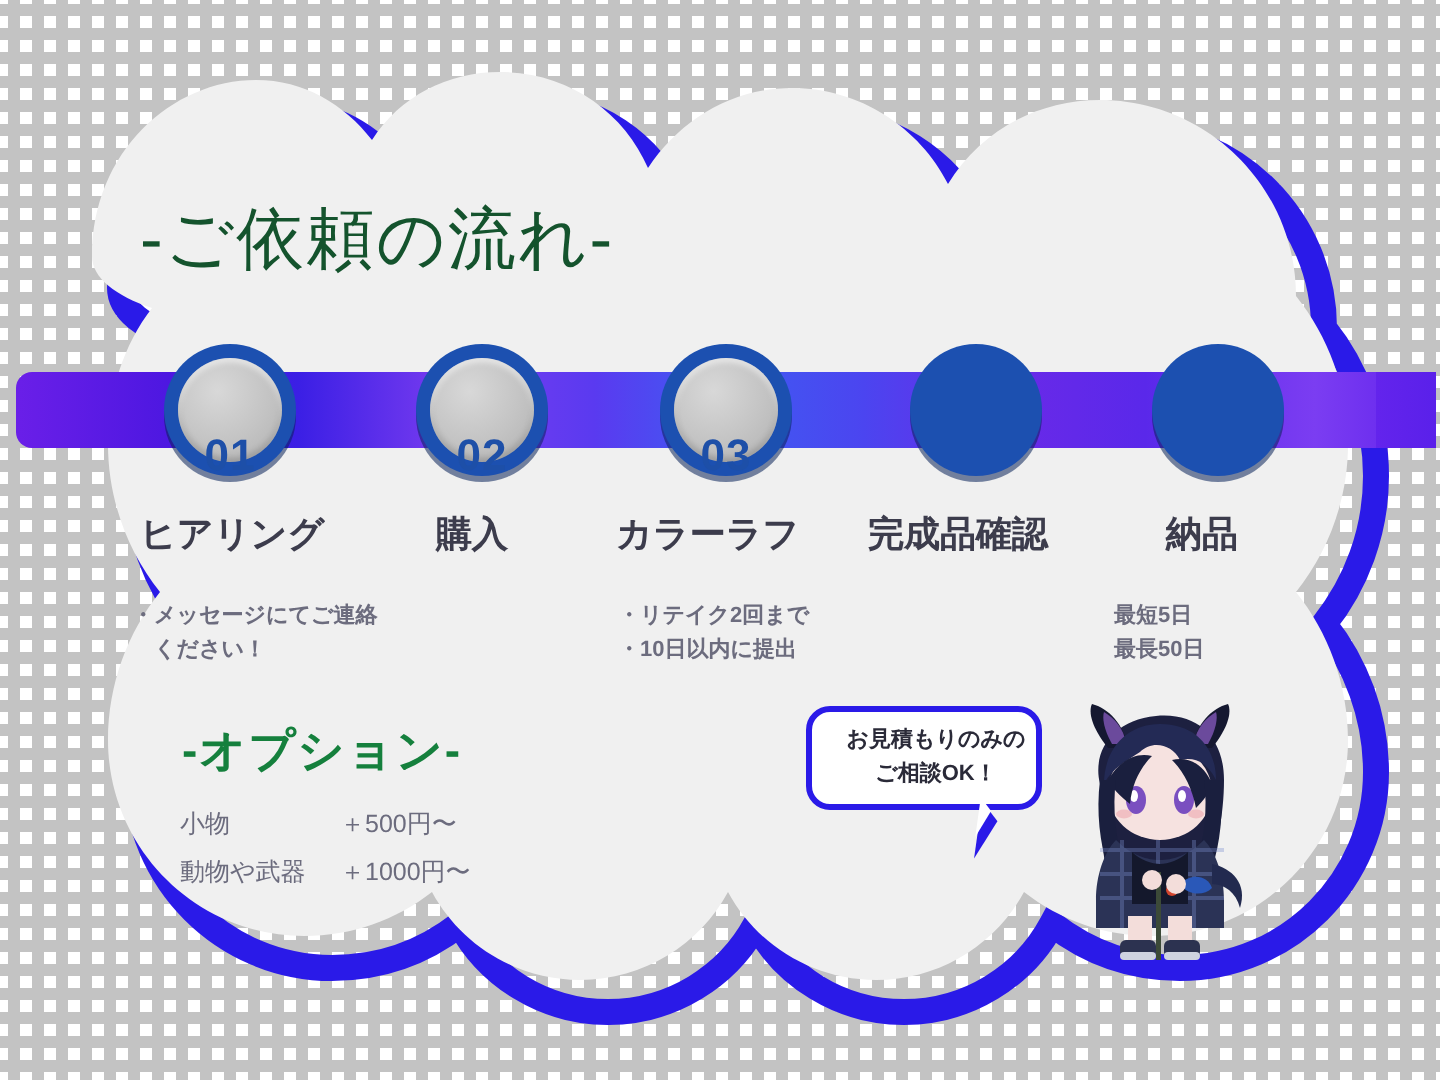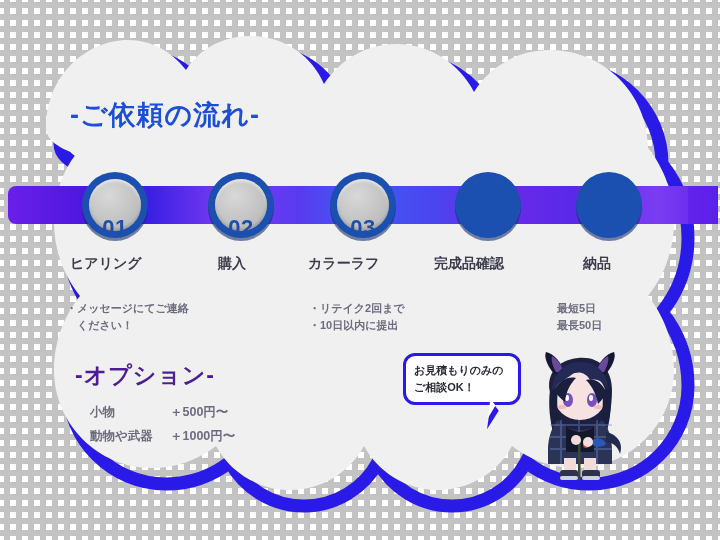--- a/index.html
+++ b/index.html
@@ -26,21 +26,21 @@
 
   
   .blob-wrap{position:absolute;left:0;top:0;width:720px;height:540px;}
   .blob-svg{position:absolute;left:0;top:0;}
 
   
   .content{position:absolute;left:0;top:0;width:720px;height:540px;}
 
   .title{
     position:absolute;left:70px;top:97px;
-    font-size:27px;font-weight:bold;color:#1d4ed8;
+    font-size:34px;font-weight:normal;color:#14532d;
     letter-spacing:1px;
   }
 
   
   .bar{
     position:absolute;left:8px;top:186px;width:706px;height:38px;
     border-radius:8px;
     background:linear-gradient(90deg,
        #6a1fe8 0%, #4a16e0 12%, #3b1fe5 20%,
        #7a3df0 31%, #5a3af0 41%, #3f5cf2 50%,
@@ -65,50 +65,50 @@
     box-shadow:inset 0 -2px 3px rgba(0,0,0,.18), inset 0 2px 3px rgba(255,255,255,.6);
     display:flex;align-items:center;justify-content:center;
   }
   .step .num{
     font-size:22px;font-weight:bold;color:#1d4fa8;letter-spacing:.5px;
     font-family:"Liberation Sans",sans-serif;
     margin-top:46px;
   }
   .step-label{
     position:absolute;top:255px;
-    font-size:14px;font-weight:bold;color:#3c3c4c;
+    font-size:18px;font-weight:bold;color:#3c3c4c;
     white-space:nowrap;
   }
   .step-detail{
     position:absolute;top:300px;
     font-size:11px;color:#6c6c7e;line-height:1.55;
     white-space:nowrap;font-weight:bold;
   }
 
   
   .opt-title{
-    position:absolute;left:75px;top:360px;
-    font-size:23px;font-weight:bold;color:#4c1d95;letter-spacing:1px;
+    position:absolute;left:91px;top:360px;
+    font-size:23px;font-weight:bold;color:#15803d;letter-spacing:1px;
   }
   .opt-table{
     position:absolute;left:88px;top:400px;
     font-size:12.5px;color:#6c6c7e;line-height:1.72;font-weight:bold;
   }
-  .opt-table td{padding:0;font-weight:bold;color:#6c6c7e;}
+  .opt-table td{padding:0;font-weight:normal;color:#6c6c7e;}
   .opt-table td.k{width:78px;}
 
   
   .bubble{
     position:absolute;left:403px;top:353px;width:118px;height:52px;
     border:3px solid #2a1ae8;border-radius:12px;background:#fff;
     box-sizing:border-box;
   }
   .bubble-text{
     position:absolute;left:414px;top:362px;width:108px;
-    font-size:11px;color:#2a2a38;line-height:1.5;font-weight:bold;
+    font-size:11px;color:#2a2a38;line-height:1.5;font-weight:bold;text-align:center;
   }
   .bubble-tail{
     position:absolute;left:489px;top:401px;width:0;height:0;
     border-left:9px solid #2a1ae8;
     border-top:9px solid transparent;
     border-bottom:20px solid transparent;
     transform:rotate(8deg);
   }
   .bubble-tail-in{
     position:absolute;left:489px;top:399px;width:0;height:0;

